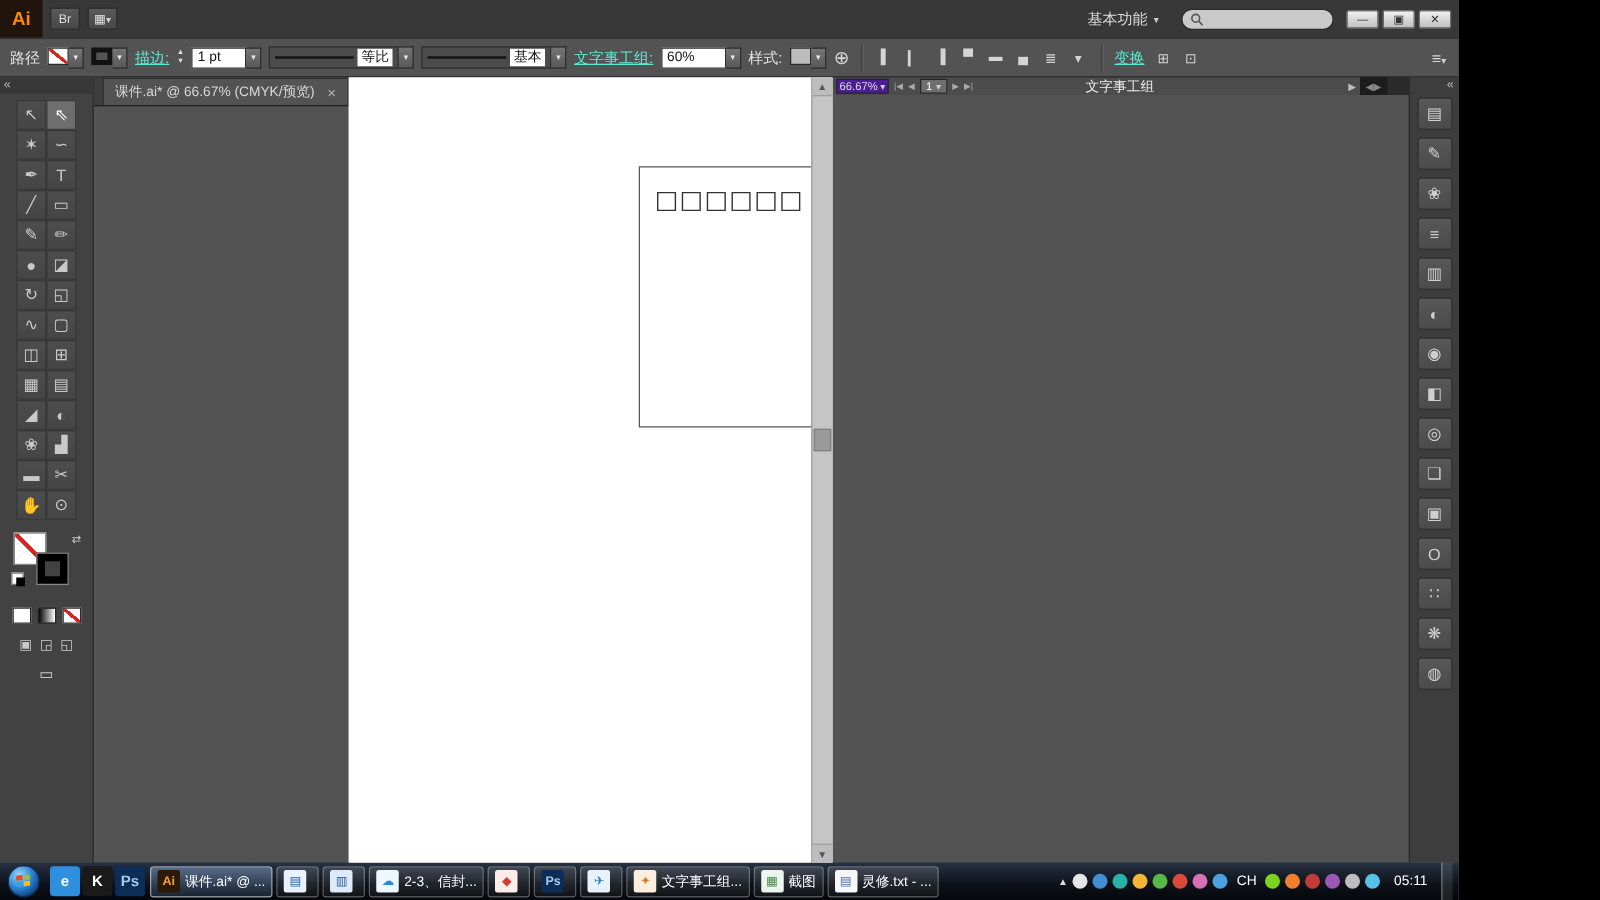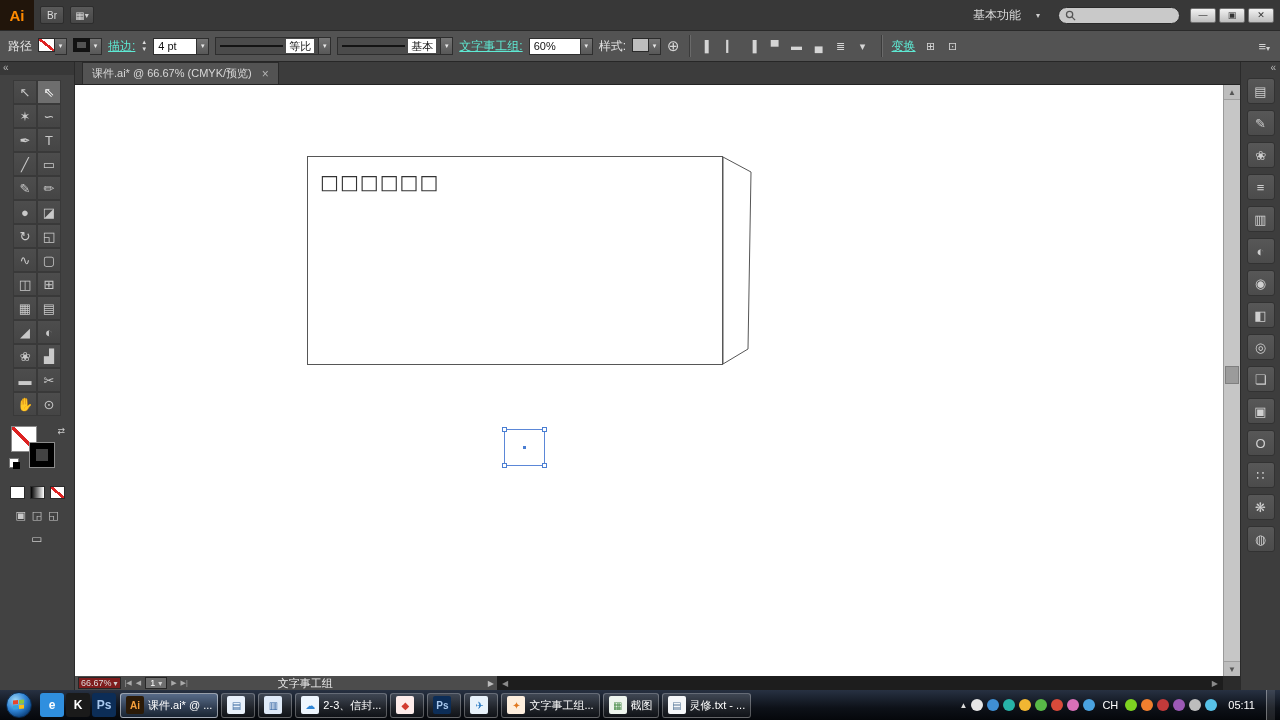--- a/index.html
+++ b/index.html
@@ -1,28 +1,28 @@
 <!DOCTYPE html>
 <html><head>
 <meta charset="utf-8">
 <style>
   * { box-sizing: border-box; margin: 0; padding: 0; }
   html,body { width:1280px; height:720px; background:#000; }
-  .app { width:1280px; height:720px; position:relative; overflow:hidden;
+  .app { width:1167px; height:720px; position:relative; overflow:hidden;
          font-family:"Liberation Sans","DejaVu Sans",sans-serif; background:#535353; }
 
   
   .menubar { height:30px; background:#383838; display:flex; align-items:center; color:#e0e0e0; font-size:12px; }
   .ai-logo { width:34px; height:30px; background:#21150b; color:#ff8a00; font-weight:bold; font-size:15px;
              display:flex; align-items:center; justify-content:center; }
   .menu-item { padding:0 9px; line-height:30px; cursor:default; white-space:nowrap; }
   .mb-tile { width:24px; height:18px; margin-left:6px; background:linear-gradient(#5a5a5a,#474747);
              border:1px solid #2d2d2d; border-radius:2px; color:#ddd; font-size:10px;
              display:flex; align-items:center; justify-content:center; }
-  .workspace-btn { margin-left:auto; display:flex; align-items:center; gap:15px; color:#ddd; padding:0 8px; }
+  .workspace-btn { margin-left:auto; display:flex; align-items:center; gap:5px; color:#ddd; padding:0 8px; }
   .caret-glyph { font-size:8px; color:#cfcfcf; }
   .searchbox { width:122px; height:17px; border-radius:9px; background:#c9c9c9; border:1px solid #2a2a2a;
                margin:0 10px; display:flex; align-items:center; padding:0 6px; gap:4px; }
   .win-controls { display:flex; gap:3px; margin-right:6px; }
   .win-btn { width:26px; height:15px; background:linear-gradient(#f2f2f2,#bfbfbf); border:1px solid #6f6f6f;
              border-radius:2px; color:#333; font-size:9px; display:flex; align-items:center; justify-content:center; }
 
   
   .controlbar { height:32px; background:#535353; border-top:1px solid #2a2a2a; border-bottom:1px solid #272727;
                 display:flex; align-items:center; padding:0 8px; gap:6px; font-size:12px; color:#e2e2e2; overflow:hidden; }
@@ -67,21 +67,21 @@
   .default-ico::after { content:""; position:absolute; left:3px; top:3px; width:7px; height:7px; background:#000; }
   .mini-row { display:flex; justify-content:center; gap:5px; margin-top:10px; }
   .mini-btn { width:15px; height:13px; border:1px solid #2a2a2a; }
   .mini-color { background:#fff; }
   .mini-grad { background:linear-gradient(90deg,#000,#fff); }
   .mini-none { background:#fff; background-image:linear-gradient(to top right, transparent 42%, #d22 42%, #d22 58%, transparent 58%); }
   .mode-row { display:flex; justify-content:center; gap:6px; margin-top:10px; color:#c9c9c9; font-size:11px; }
   .screen-row { display:flex; justify-content:center; margin-top:10px; color:#c9c9c9; font-size:12px; }
 
   
-  .center { flex:1; display:flex; flex-direction:column; min-width:0; }
+  .center { flex:1; display:flex; min-width:0; }
   .tabbar { height:23px; background:#3c3c3c; border-bottom:1px solid #232323; display:flex; align-items:flex-end; }
   .tab { height:22px; display:flex; align-items:center; gap:10px; background:#535353; border:1px solid #2a2a2a;
          border-bottom:none; padding:0 9px; font-size:11px; color:#d8d8d8; margin-left:7px; white-space:nowrap; }
   .tab-close { color:#b5b5b5; font-size:12px; }
 
   .canvas-wrap { flex:1; position:relative; background:#fff; }
   .canvas { position:absolute; left:0; top:0; right:17px; bottom:0; background:#fff; overflow:hidden; }
   .envelope-text { position:absolute; left:245px; top:85px; font-size:20px; letter-spacing:1px; color:#333;
                    font-family:"DejaVu Sans",sans-serif; }
   .sel-rect { position:absolute; left:429px; top:344px; width:41px; height:37px; border:1px solid #5b87d7; }
@@ -92,21 +92,21 @@
 
   .vscroll { position:absolute; right:0; top:0; bottom:0; width:17px; background:#c6c6c6; border-left:1px solid #9a9a9a; }
   .vs-btn { height:15px; display:flex; align-items:center; justify-content:center; font-size:8px; color:#555;
             background:#bdbdbd; border-bottom:1px solid #9f9f9f; }
   .vs-btn.bottom { position:absolute; bottom:0; left:0; right:0; border-top:1px solid #9f9f9f; border-bottom:none; }
   .vs-thumb { position:absolute; left:1px; right:1px; top:281px; height:18px; background:#9b9b9b; border:1px solid #7f7f7f; }
 
   .bottombar { height:14px; display:flex; background:#1d1d1d; }
   .statusbar { width:422px; background:#4c4c4c; display:flex; align-items:center; font-size:10px; color:#ddd;
                gap:4px; padding:0 3px; flex:none; }
-  .zoom-box { display:flex; align-items:center; background:#7f1d1d; border:1px solid #262626; height:12px;
+  .zoom-box { display:flex; align-items:center; background:#4c1d95; border:1px solid #262626; height:12px;
               padding:0 2px; font-size:9px; gap:2px; }
   .ab-field { display:flex; align-items:center; background:#6e6e6e; height:12px; border:1px solid #262626;
               padding:0 4px; font-size:9px; color:#fff; gap:3px; }
   .nav-ico { font-size:7px; color:#aaa; }
   .status-text { margin-left:86px; font-size:11px; color:#ececec; white-space:nowrap; }
   .panel-arrow { margin-left:auto; font-size:8px; color:#bbb; }
   .hscroll { flex:1; display:flex; align-items:center; justify-content:space-between; padding:0 5px;
              color:#8a8a8a; font-size:8px; background:#1d1d1d; }
   .corner { width:17px; background:#2b2b2b; flex:none; }
 
@@ -180,21 +180,21 @@
     <span style="display:flex;">
       <span class="stroke-swatch"></span>
       <span class="caret-btn">▾</span>
     </span>
     <span class="cb-link">描边:</span>
     <span class="stepper">
         <span>▲</span>
         <span>▼</span>
       </span>
     <span style="display:flex;">
-      <span class="cb-field" style="width:44px;">4 pt</span>
+      <span class="cb-field" style="width:44px;">1 pt</span>
       <span class="caret-btn">▾</span>
     </span>
     <span style="display:flex;">
       <span class="line-combo">
         <span class="line-sample"></span>
         <span class="chip">等比</span>
       </span>
       <span class="caret-btn" style="height:18px;">▾</span>
     </span>
     <span style="display:flex;">

